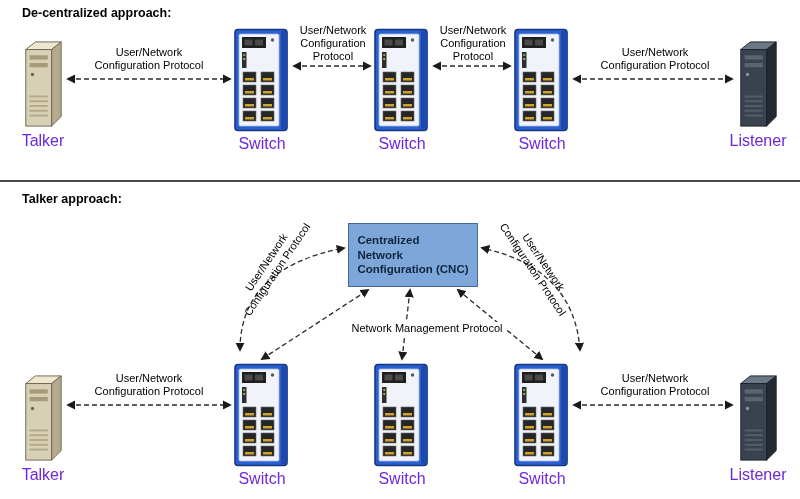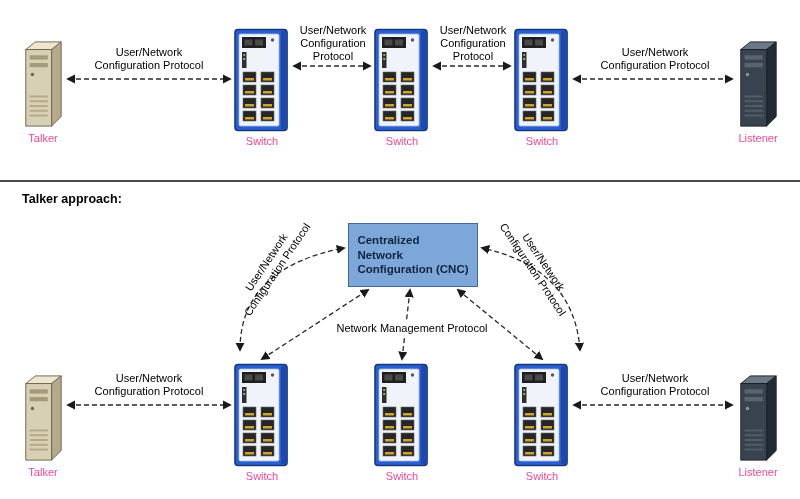--- a/index.html
+++ b/index.html
@@ -7,21 +7,21 @@
   body { font-family:"Liberation Sans", sans-serif; color:#111; }
   .canvas { position:relative; width:800px; height:499px; background:#ffffff; overflow:hidden; }
 
   .sec-title { position:absolute; font-size:12.5px; font-weight:bold; color:#000; white-space:nowrap; }
 
   .conn { position:absolute; left:0; top:0; width:800px; height:499px; pointer-events:none; }
   .dash { fill:none; stroke:#2a2a2a; stroke-width:1.3; stroke-dasharray:5 3; }
 
   .node { position:absolute; }
   .node-label { position:absolute; left:50%; transform:translateX(-50%); white-space:nowrap;
-                font-size:11px; color:#ec4899; }
+                font-size:16px; color:#6d28d9; }
 
   .link-label { position:absolute; font-size:11px; line-height:1.18; text-align:center; color:#000; }
   .nmp-label  { white-space:nowrap; background:#ffffff; padding:0 2px; }
   .rot-left   { transform:rotate(-56deg); }
   .rot-right  { transform:rotate(56deg); }
 
   .cnc-box { position:absolute; left:348px; top:223px; width:130px; height:64px;
              background:#7da7d9; border:1.6px solid #44689b;
              display:flex; align-items:center; justify-content:center;
              text-align:left; font-weight:bold; font-size:11.5px; line-height:1.3;
@@ -115,20 +115,21 @@
 
     <line class="dash" x1="68" y1="405" x2="230" y2="405" marker-start="url(#arrow)" marker-end="url(#arrow)"></line>
     <line class="dash" x1="574" y1="405" x2="732" y2="405" marker-start="url(#arrow)" marker-end="url(#arrow)"></line>
     <line class="dash" x1="262" y1="359" x2="368" y2="290" marker-start="url(#arrow)" marker-end="url(#arrow)"></line>
     <line class="dash" x1="402" y1="359" x2="410" y2="290" marker-start="url(#arrow)" marker-end="url(#arrow)"></line>
     <line class="dash" x1="542" y1="359" x2="458" y2="290" marker-start="url(#arrow)" marker-end="url(#arrow)"></line>
     <path class="dash" d="M240,350 Q240,268 344,248" marker-start="url(#arrow)" marker-end="url(#arrow)"></path>
     <path class="dash" d="M580,350 Q574,268 482,248" marker-start="url(#arrow)" marker-end="url(#arrow)"></path>
   </svg>
 
+  <div class="sec-title" style="left:22px; top:6px;">De-centralized approach:</div>
 
   <div class="node" style="left:21px; top:40px; width:44px;">
     <svg width="44" height="88">
         <use href="#sym-server-light"></use>
       </svg>
     <div class="node-label" style="top:92px;">Talker</div>
   </div>
 
   <div class="node" style="left:234px; top:28px; width:56px;">
     <svg width="56" height="104">
@@ -167,21 +168,21 @@
 
   <div class="sec-title" style="left:22px; top:192px;">Talker approach:</div>
 
   <div class="cnc-box">Centralized
 Network
 Configuration (CNC)</div>
 
   <div class="link-label rot-left" style="left:210px; top:253px; width:124px;">User/Network Configuration Protocol</div>
   <div class="link-label rot-right" style="left:476px; top:253px; width:124px;">User/Network Configuration Protocol</div>
 
-  <div class="link-label nmp-label" style="left:332px; top:322px; width:160px;">Network Management Protocol</div>
+  <div class="link-label nmp-label" style="left:347px; top:322px; width:160px;">Network Management Protocol</div>
 
   <div class="node" style="left:21px; top:374px; width:44px;">
     <svg width="44" height="88">
         <use href="#sym-server-light"></use>
       </svg>
     <div class="node-label" style="top:92px;">Talker</div>
   </div>
 
   <div class="node" style="left:234px; top:363px; width:56px;">
     <svg width="56" height="104">

